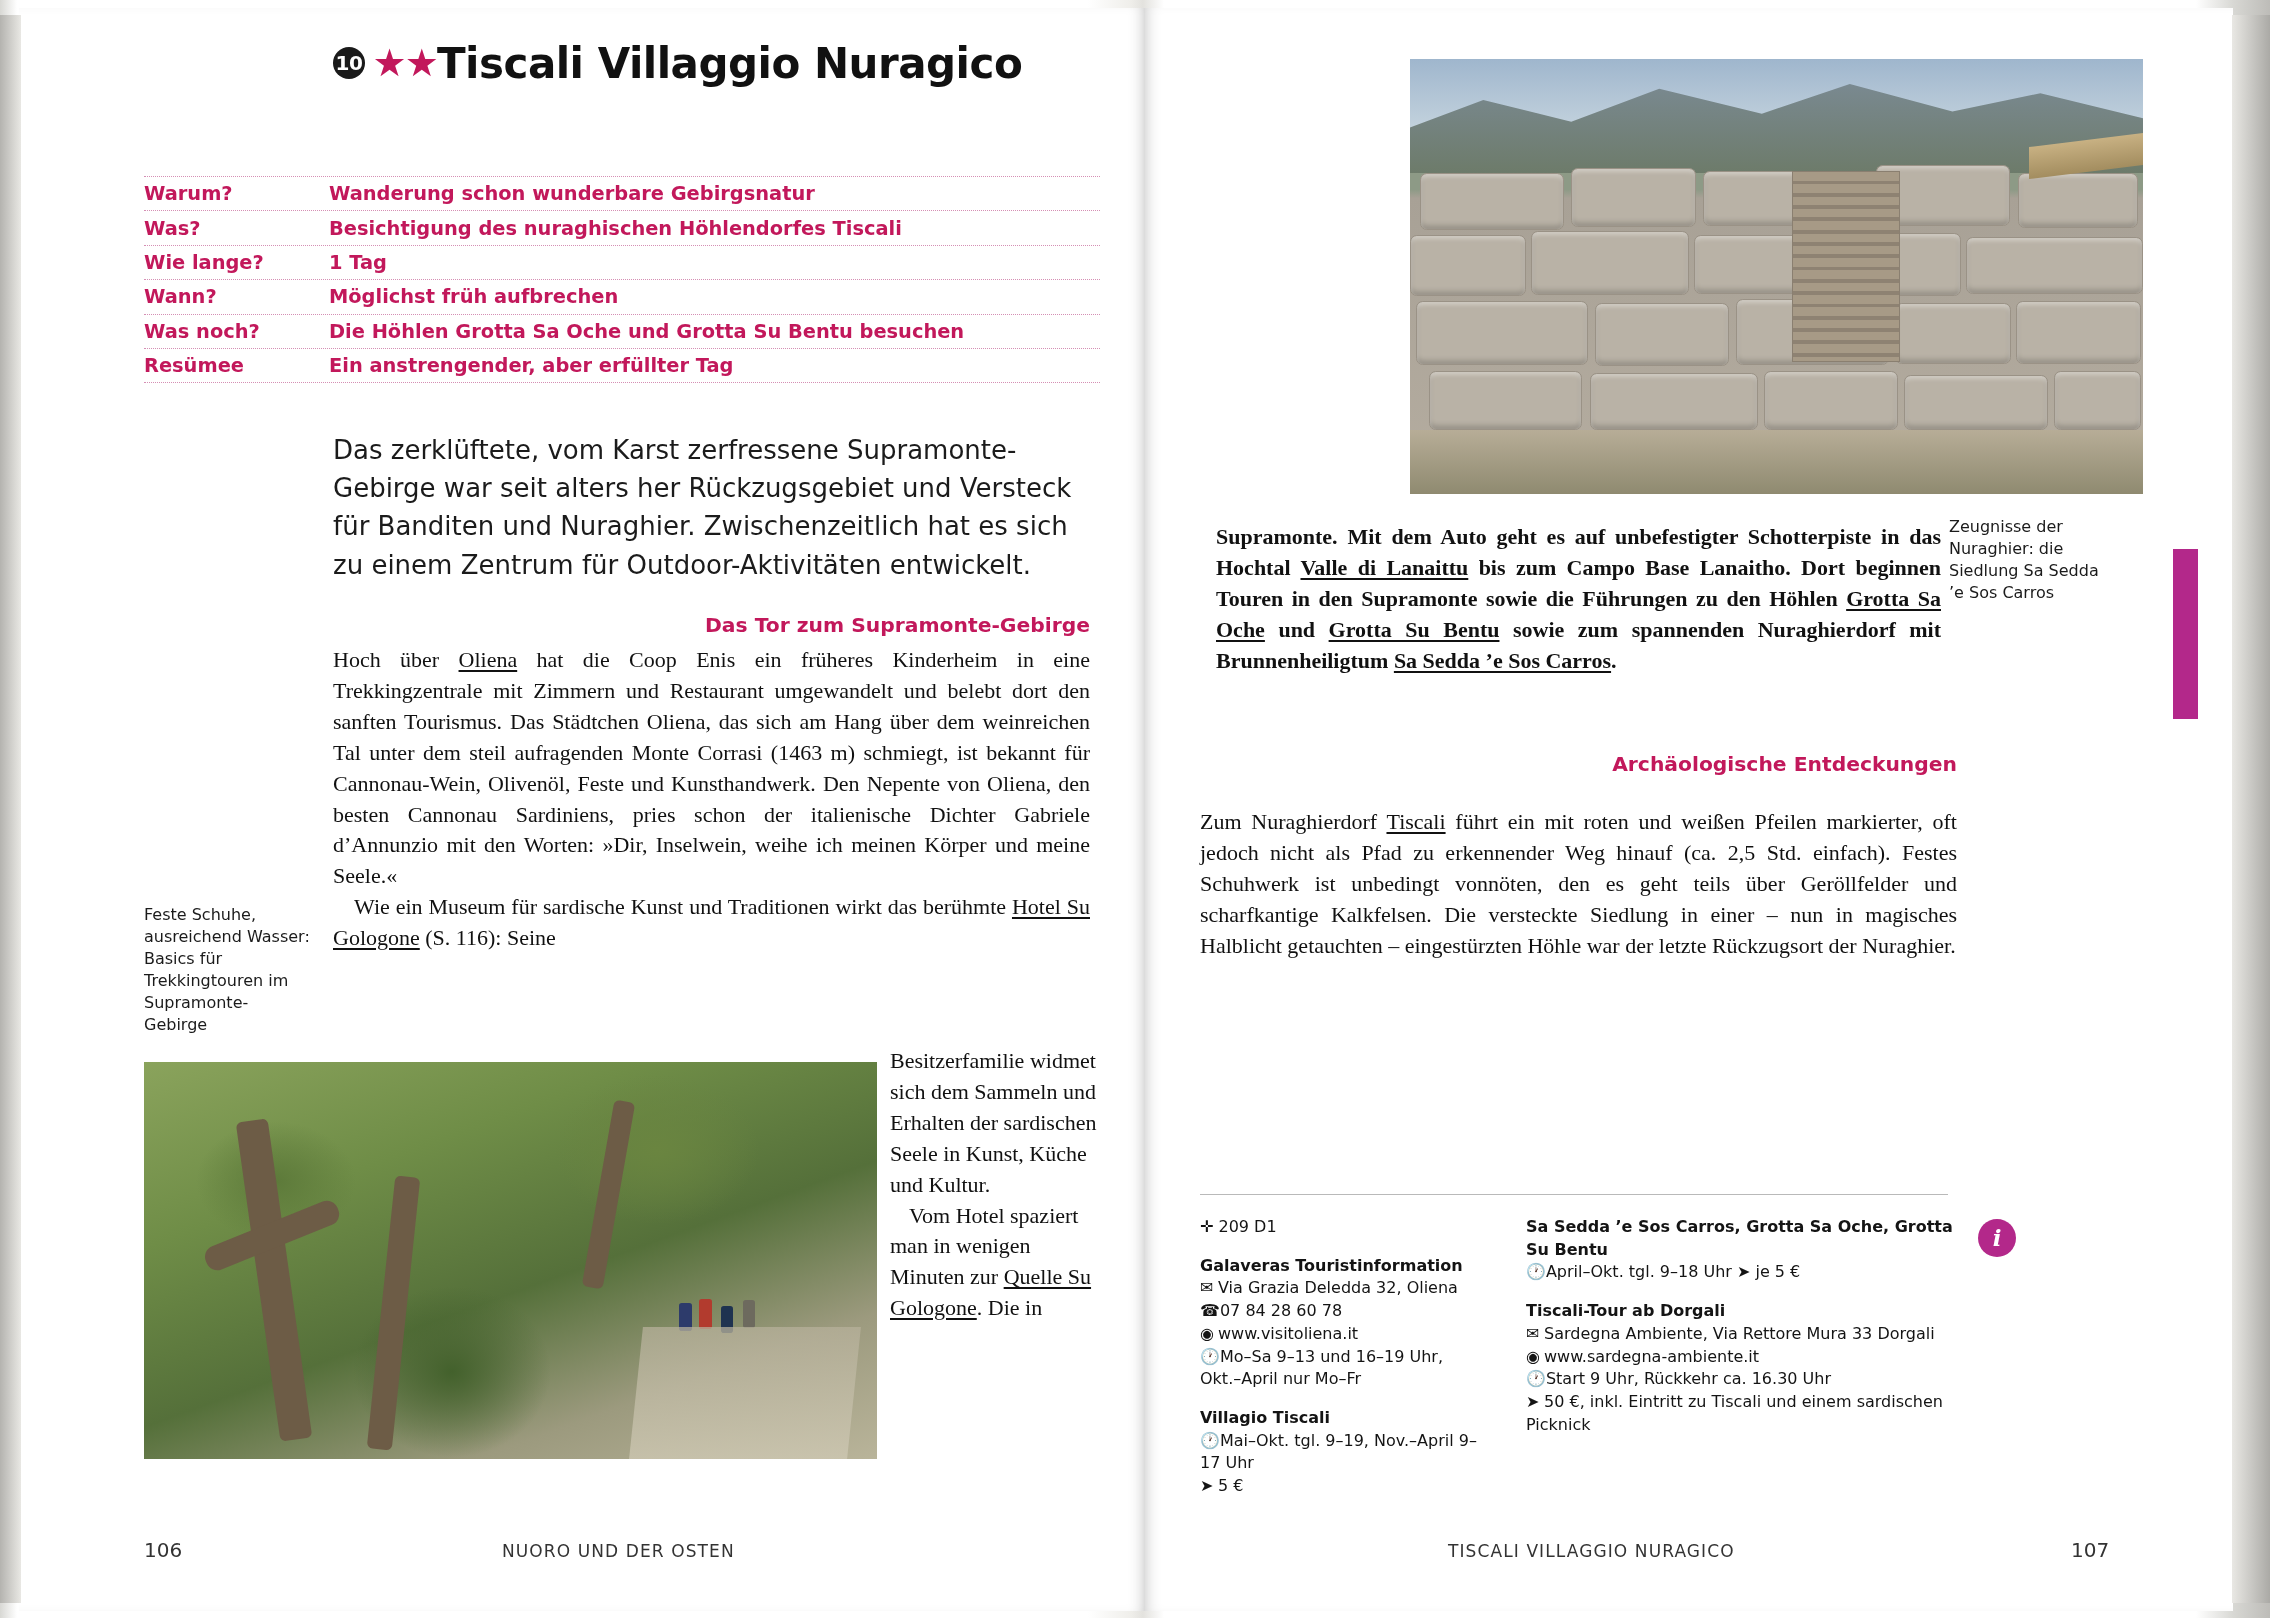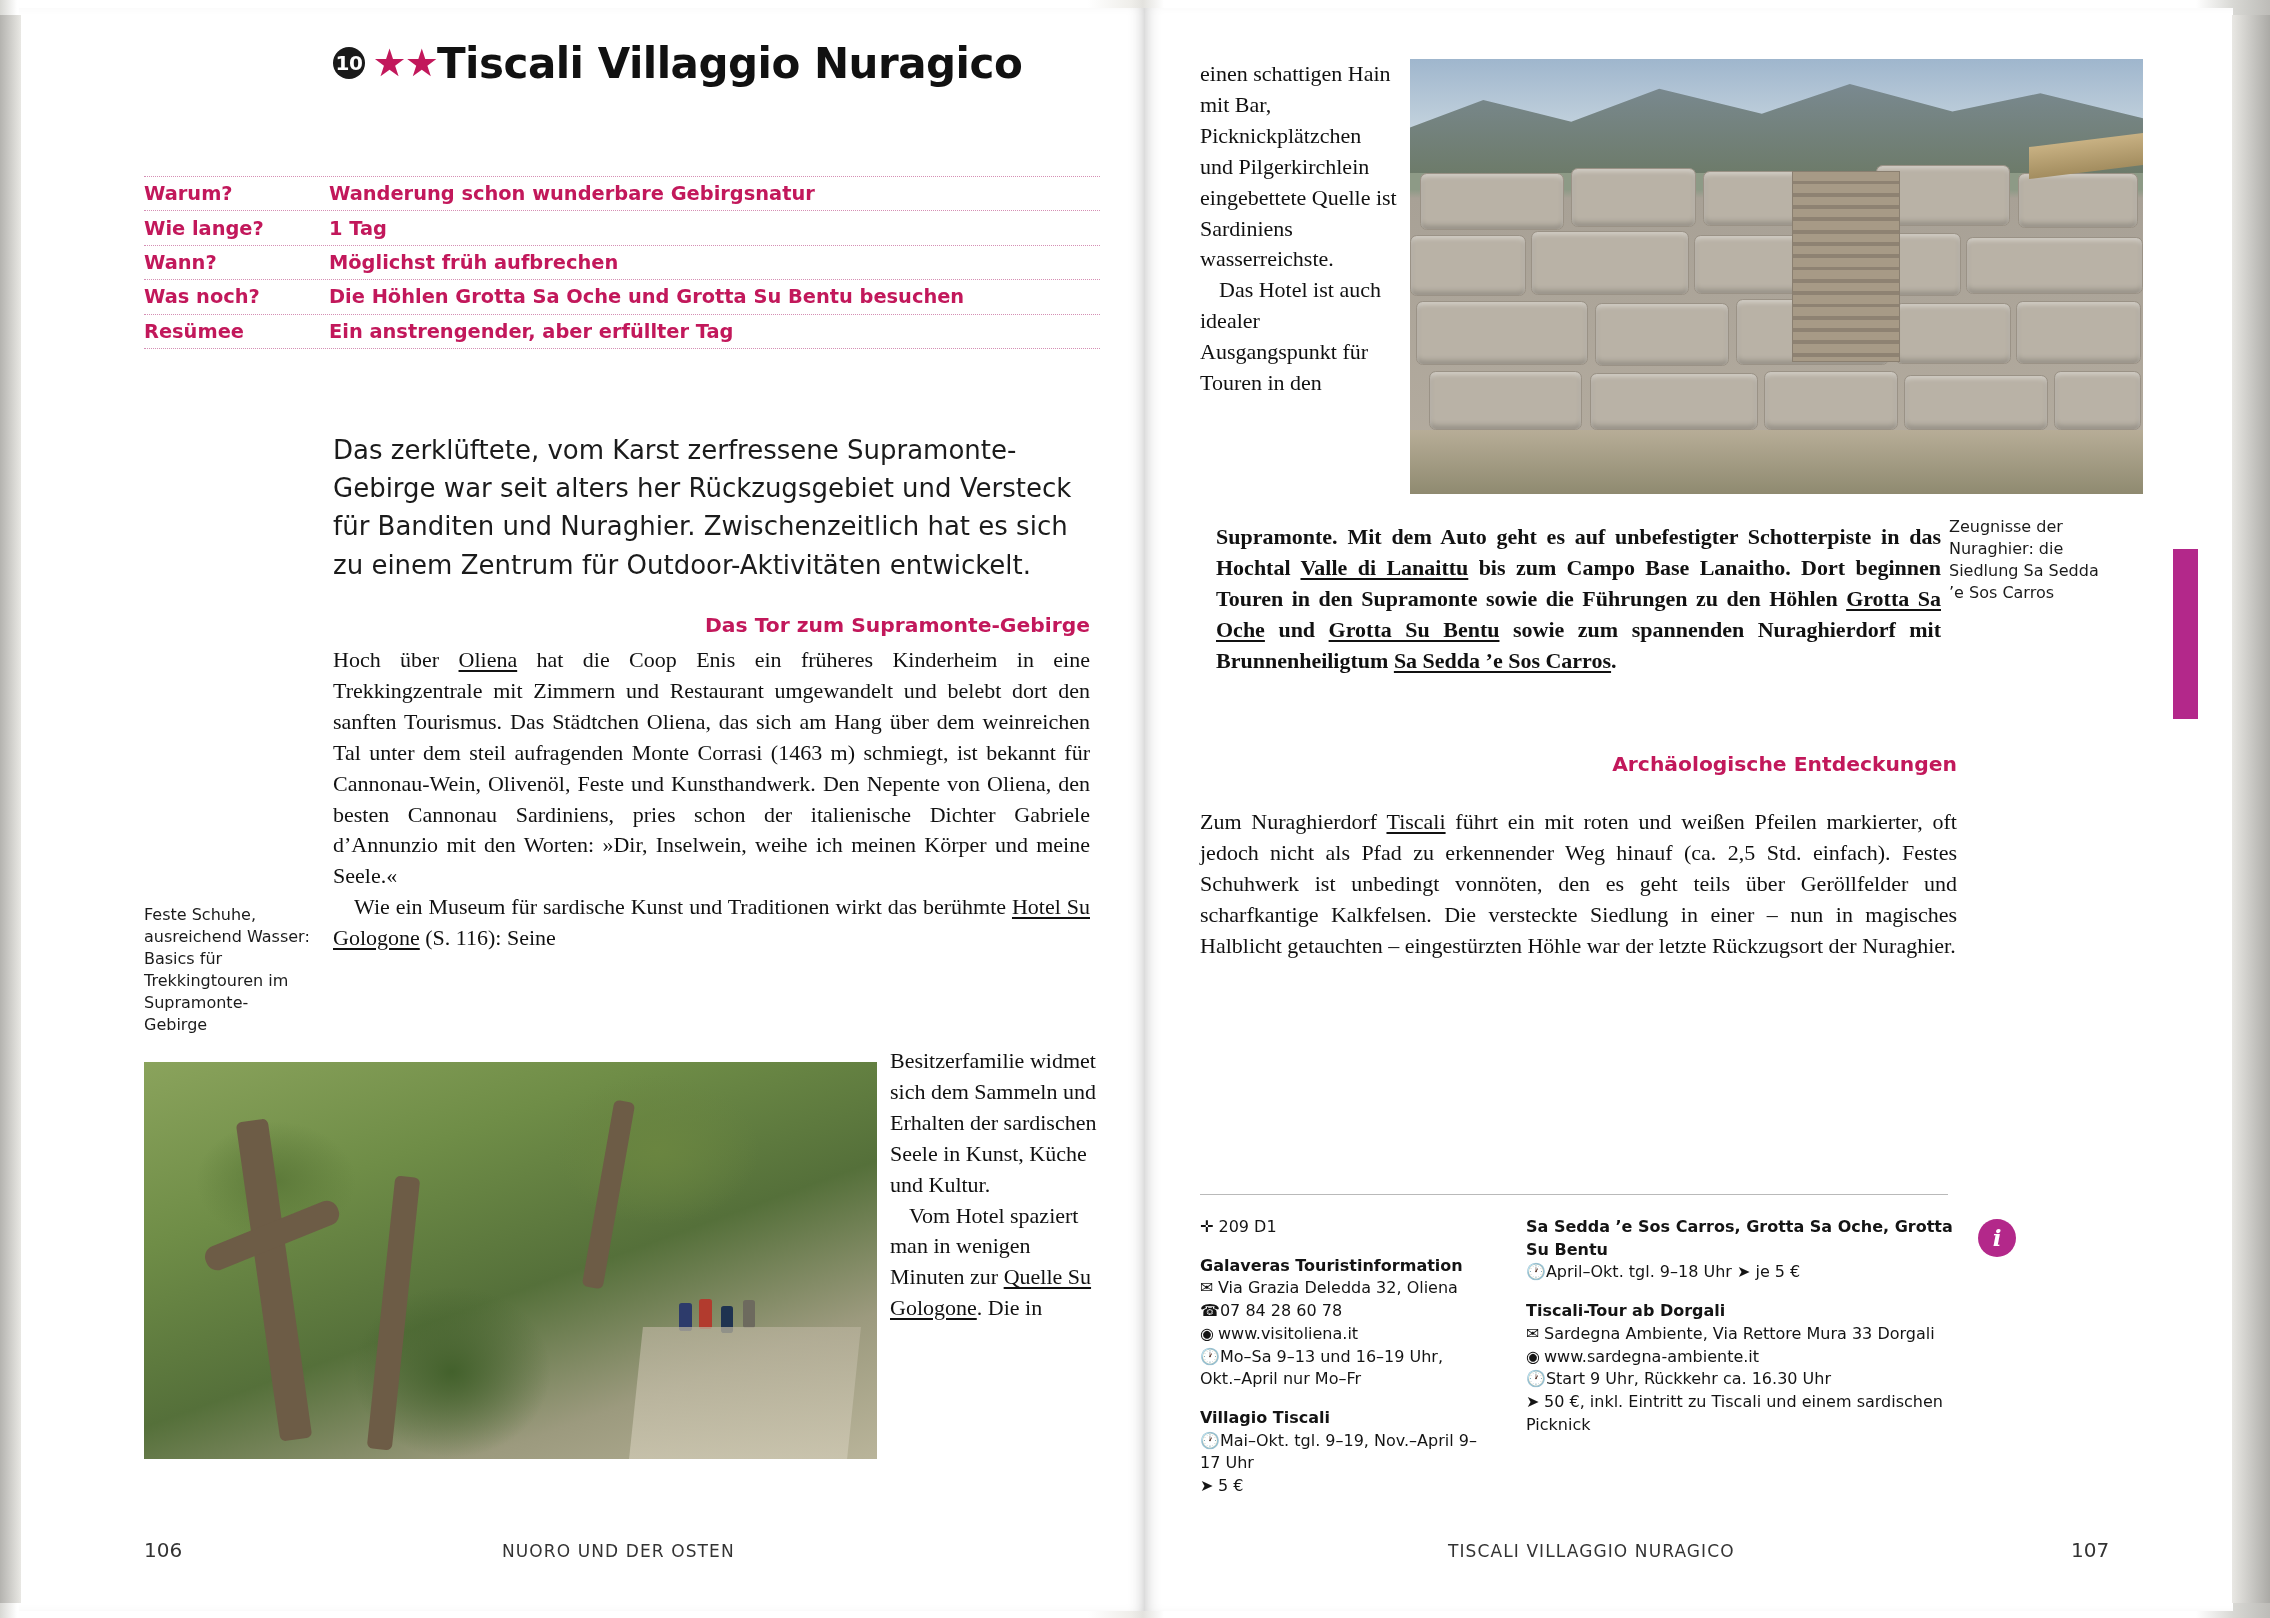--- a/index.html
+++ b/index.html
@@ -140,20 +140,24 @@
       <span class="numbadge">10</span><span class="stars">★★</span><span>Tiscali Villaggio Nuragico</span>
     </h1>
   </div>
 
   <div class="infotable">
     <div class="row">
       <div class="k">Warum?</div>
       <div class="v">Wanderung schon wunderbare Gebirgsnatur</div>
     </div>
     <div class="row">
+      <div class="k">Was?</div>
+      <div class="v">Besichtigung des nuraghischen Höhlendorfes Tiscali</div>
+    </div>
+    <div class="row">
       <div class="k">Wie lange?</div>
       <div class="v">1 Tag</div>
     </div>
     <div class="row">
       <div class="k">Wann?</div>
       <div class="v">Möglichst früh aufbrechen</div>
     </div>
     <div class="row">
       <div class="k">Was noch?</div>
       <div class="v">Die Höhlen Grotta Sa Oche und Grotta Su Bentu besuchen</div>
@@ -190,24 +194,20 @@
   </div>
 
   <div class="photo-r-narrow">
     <p>Besitzerfamilie widmet sich dem Sammeln und Erhalten der sardischen Seele in Kunst, Küche und Kultur.</p>
     <p><span>Vom Hotel spaziert man in wenigen Minuten zur </span><u class="l">Quelle Su Gologone</u><span>. Die in</span></p>
   </div>
 
   <div class="folio-l">106</div>
   <div class="runhead-l">NUORO UND DER OSTEN</div>
 
-  <div class="r-narrow">
-    <p>einen schattigen Hain mit Bar, Picknickplätzchen und Pilgerkirchlein eingebettete Quelle ist Sardiniens wasserreichste.</p>
-    <p>Das Hotel ist auch idealer Ausgangspunkt für Touren in den</p>
-  </div>
 
   <div class="photo-r">
     <div class="ph-ruin">
       <div class="mount"></div>
       <div class="stone" style="left:9.5px;top:114px;width:142px;height:55px;"></div>
       <div class="stone" style="left:161px;top:109px;width:123px;height:57px;"></div>
       <div class="stone" style="left:293px;top:112px;width:161px;height:53px;"></div>
       <div class="stone" style="left:466px;top:106px;width:132px;height:59px;"></div>
       <div class="stone" style="left:608px;top:114px;width:118px;height:53px;"></div>
       <div class="stone" style="left:0px;top:176px;width:114px;height:59px;"></div>

